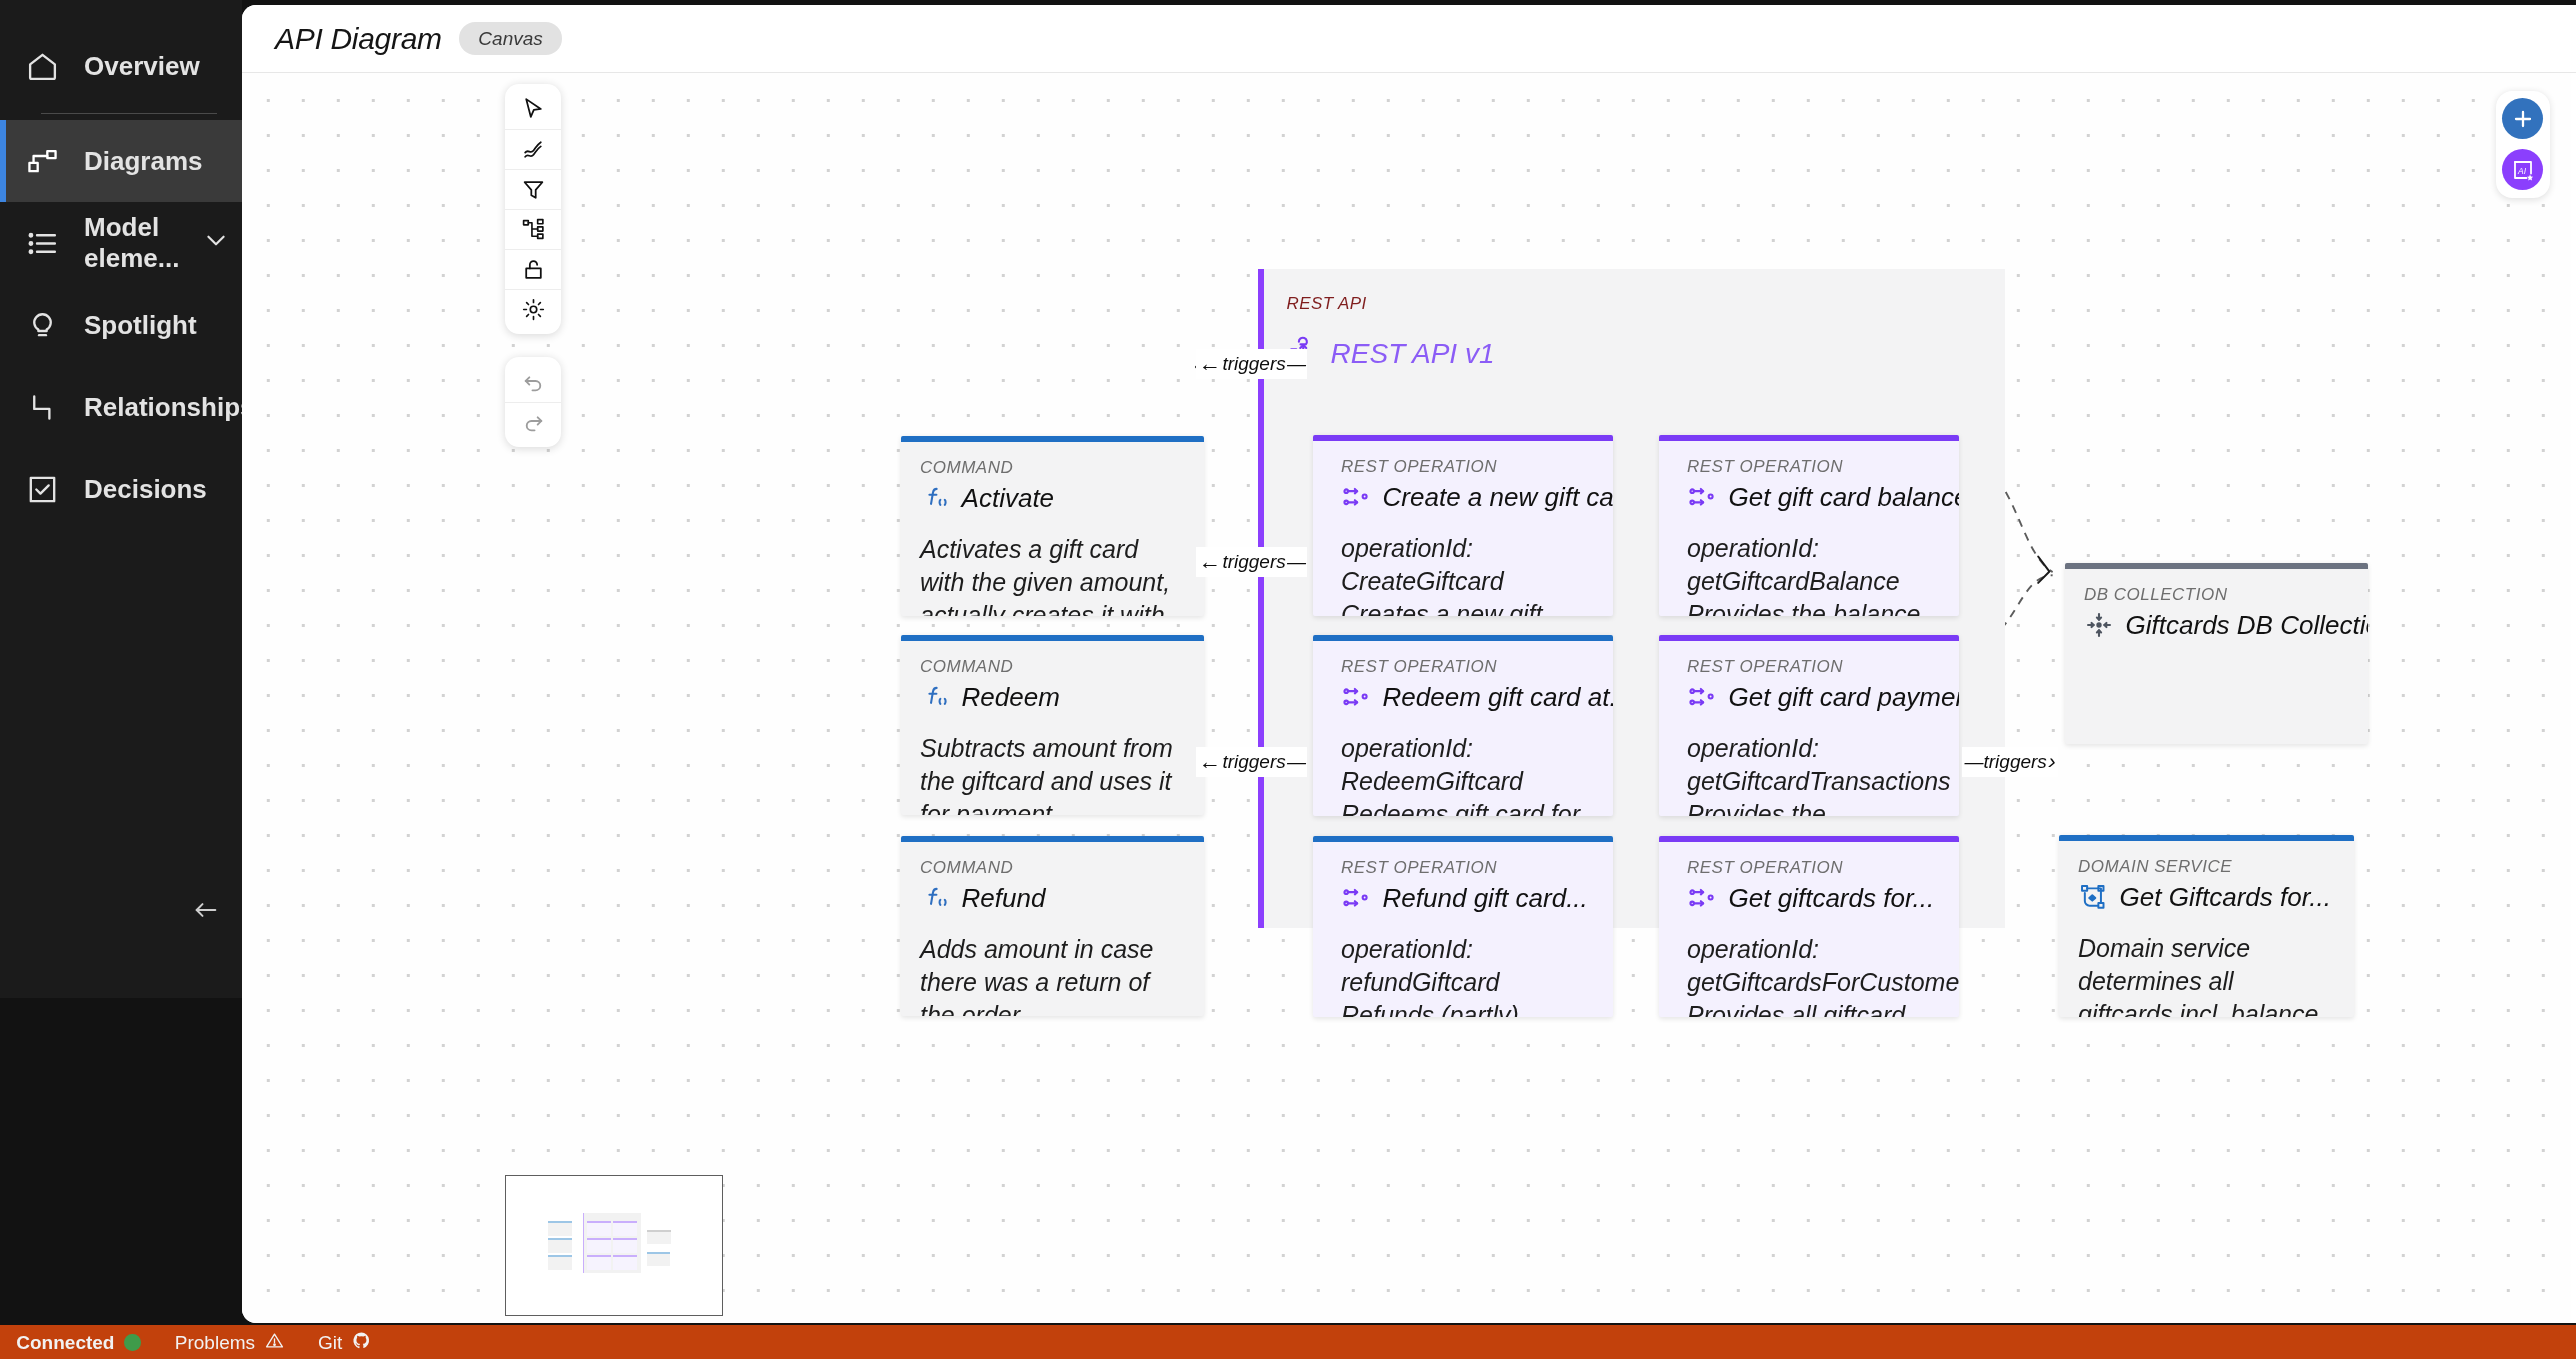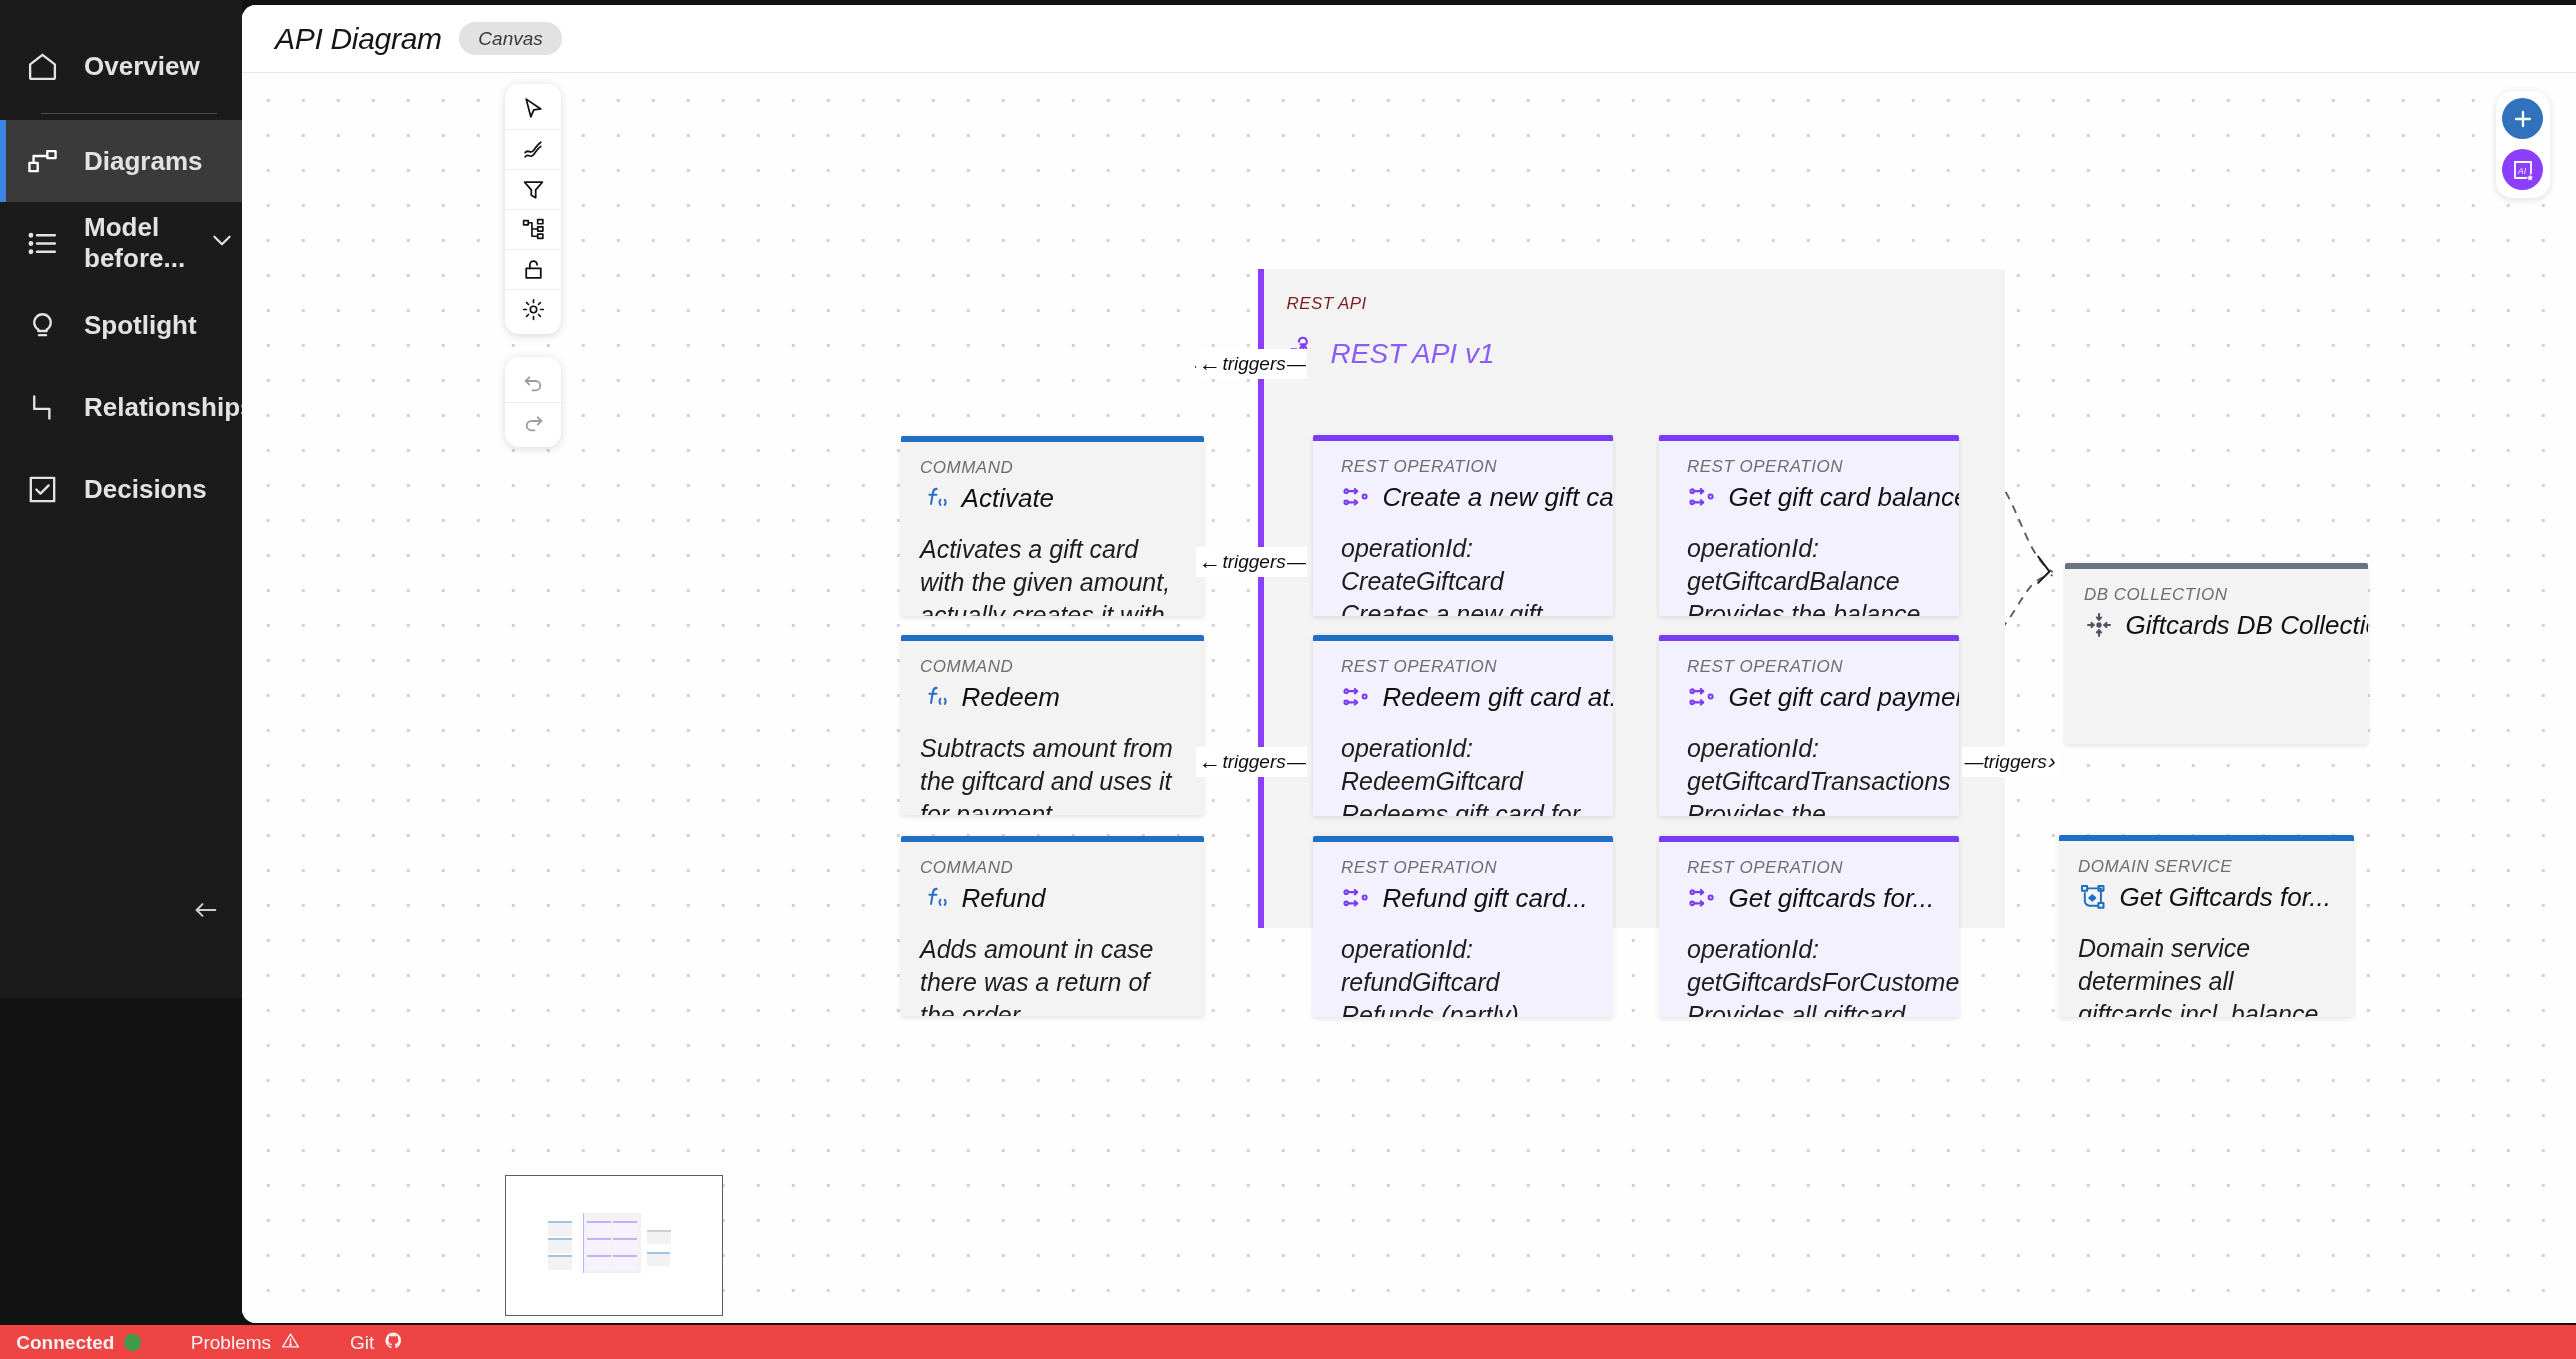--- a/index.html
+++ b/index.html
@@ -30,22 +30,22 @@
     content:""; position:absolute; left:0; top:0; bottom:0; width: 5.6px;
     background: #3d85e0;
   }
   .nav-divider { height:0.6px; background:#4a4a4a; margin: 6.3px 25px 6.3px 41px; }
   .nav-caret { margin-left: auto; margin-right: 28px; }
   .nav-caret svg { width: 26px; height: 26px; }
 
   
   #statusbar {
     position: absolute; left: 0; bottom: 0; width: 2576px; height: 35px;
-    background: #ef4444; color: #f2f2f2;
-    display: flex; align-items: center; gap: 50px; padding-left: 16.3px;
+    background: #c2410c; color: #f2f2f2;
+    display: flex; align-items: center; gap: 34px; padding-left: 16.3px;
     font-size: 19px;
   }
   .status-chip { display:flex; align-items:center; gap: 10px; }
   .status-chip.bold { font-weight: 700; }
   .dot-green { width: 16.3px; height: 16.3px; border-radius: 50%; background:#3f9b4a; }
   .status-chip svg { width: 19px; height: 19px; }
 
   
   #main {
     position: absolute; left: 242px; top: 5px; width: 2472px; height: 1318px;
@@ -200,21 +200,21 @@
 
     <div class="nav-item">
       <span class="nav-icon">
         <svg viewBox="0 0 24 24" fill="none" stroke="#e3e3e3" stroke-width="1.7" stroke-linecap="round">
           <path d="M8 6h13M8 12h13M8 18h13"></path>
           <circle cx="3.6" cy="6" r=".9" fill="#e3e3e3"></circle>
             <circle cx="3.6" cy="12" r=".9" fill="#e3e3e3"></circle>
             <circle cx="3.6" cy="18" r=".9" fill="#e3e3e3"></circle>
         </svg>
       </span>
-      <span>Model before...</span>
+      <span>Model eleme...</span>
       <span class="nav-caret">
         <svg viewBox="0 0 24 24" fill="none" stroke="#e3e3e3" stroke-width="2" stroke-linecap="round" stroke-linejoin="round">
             <path d="m5 9 7 7 7-7"></path>
           </svg>
       </span>
     </div>
 
     <div class="nav-item">
       <span class="nav-icon">
         <svg viewBox="0 0 24 24" fill="none" stroke="#e3e3e3" stroke-width="1.7" stroke-linecap="round" stroke-linejoin="round">

